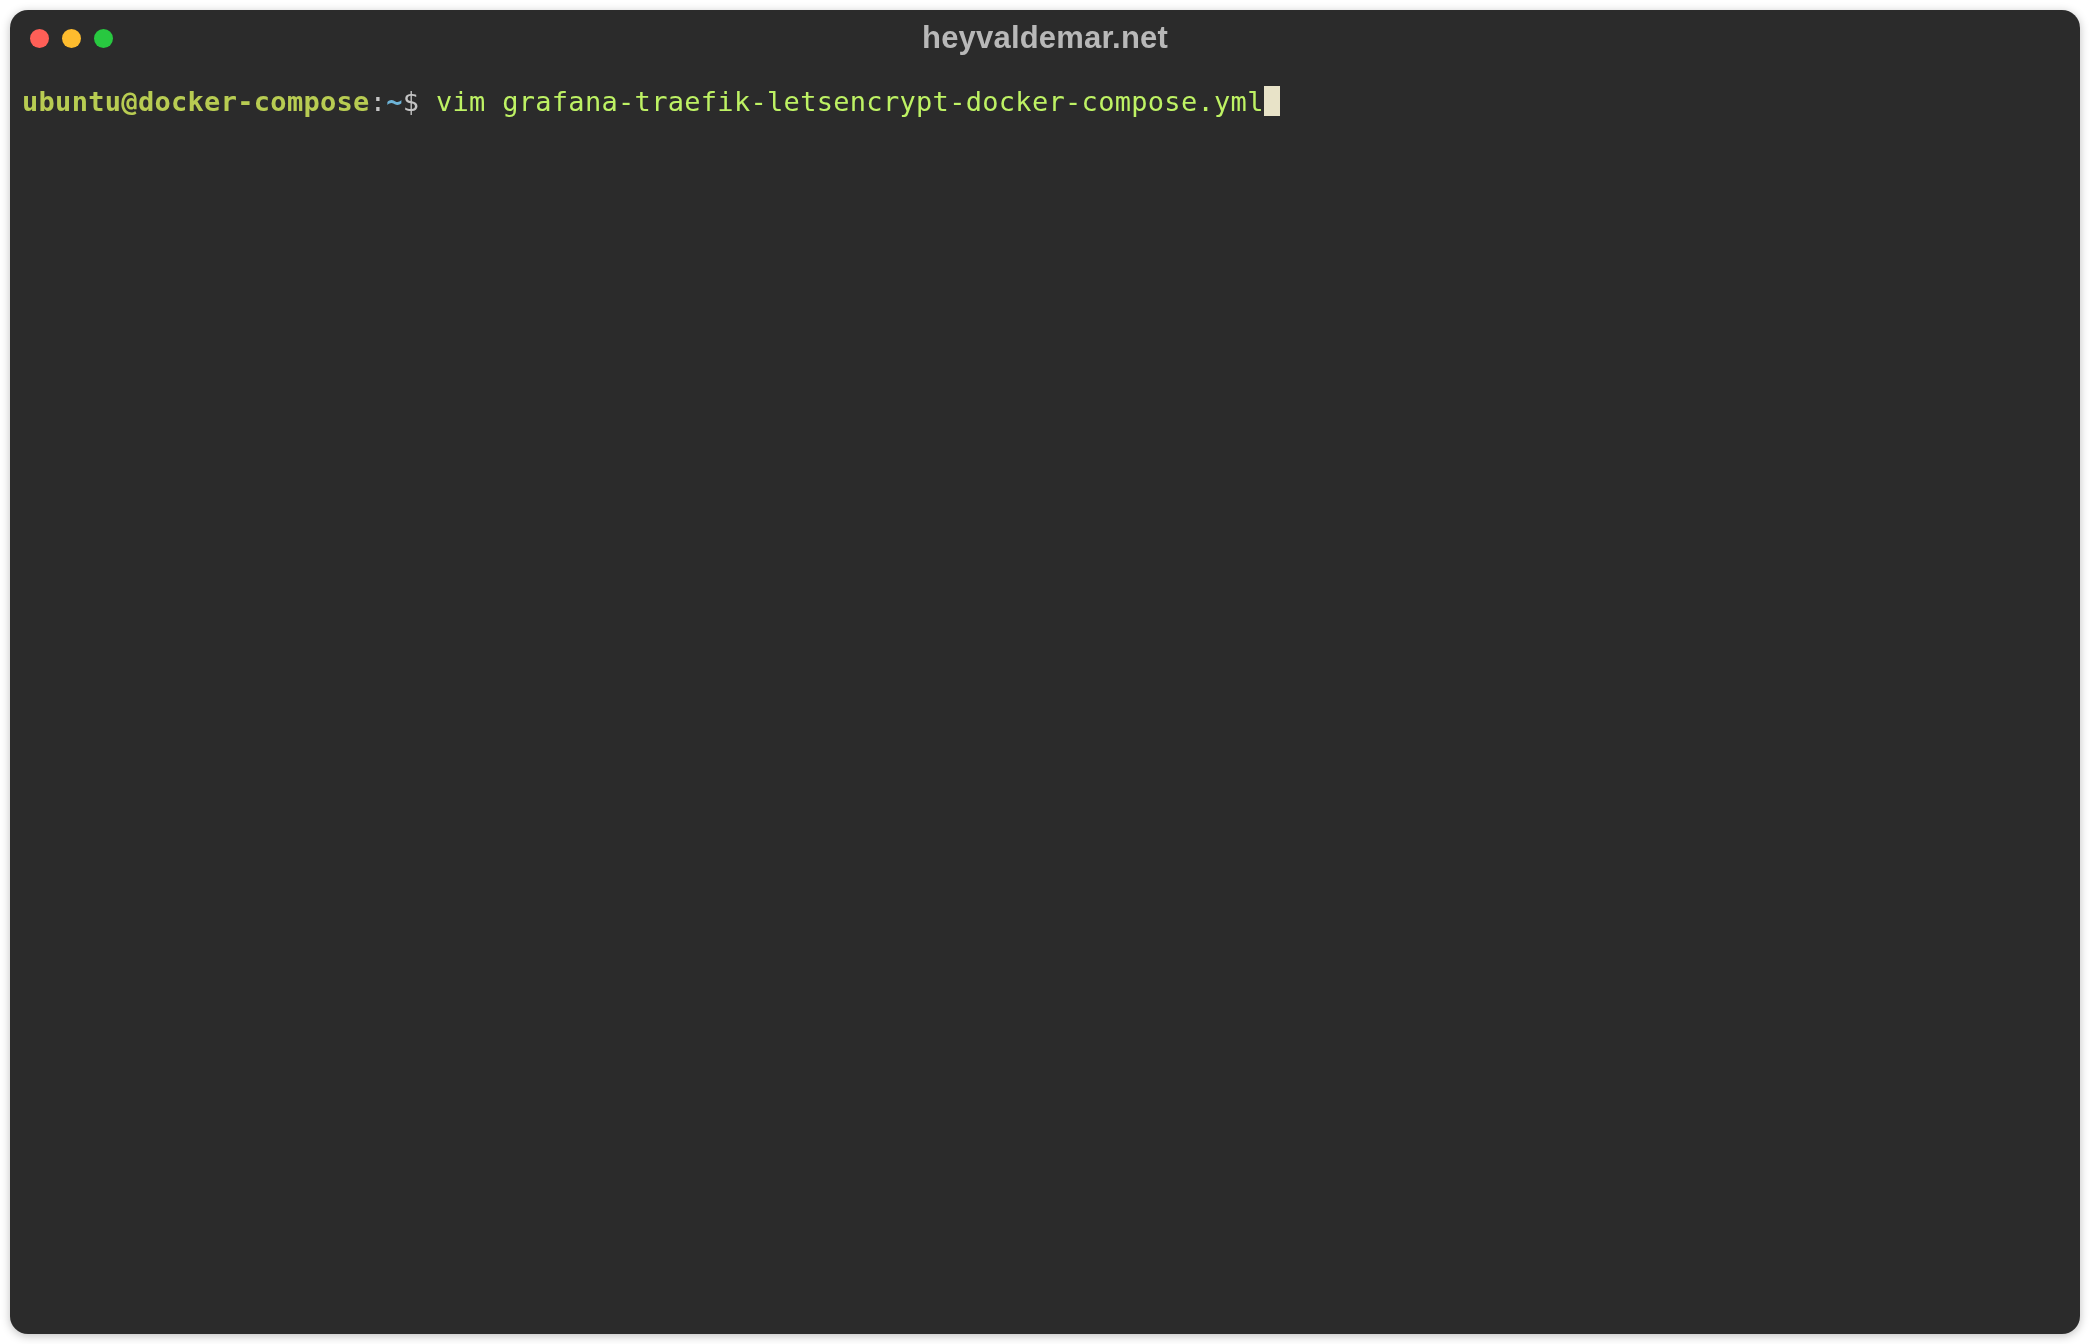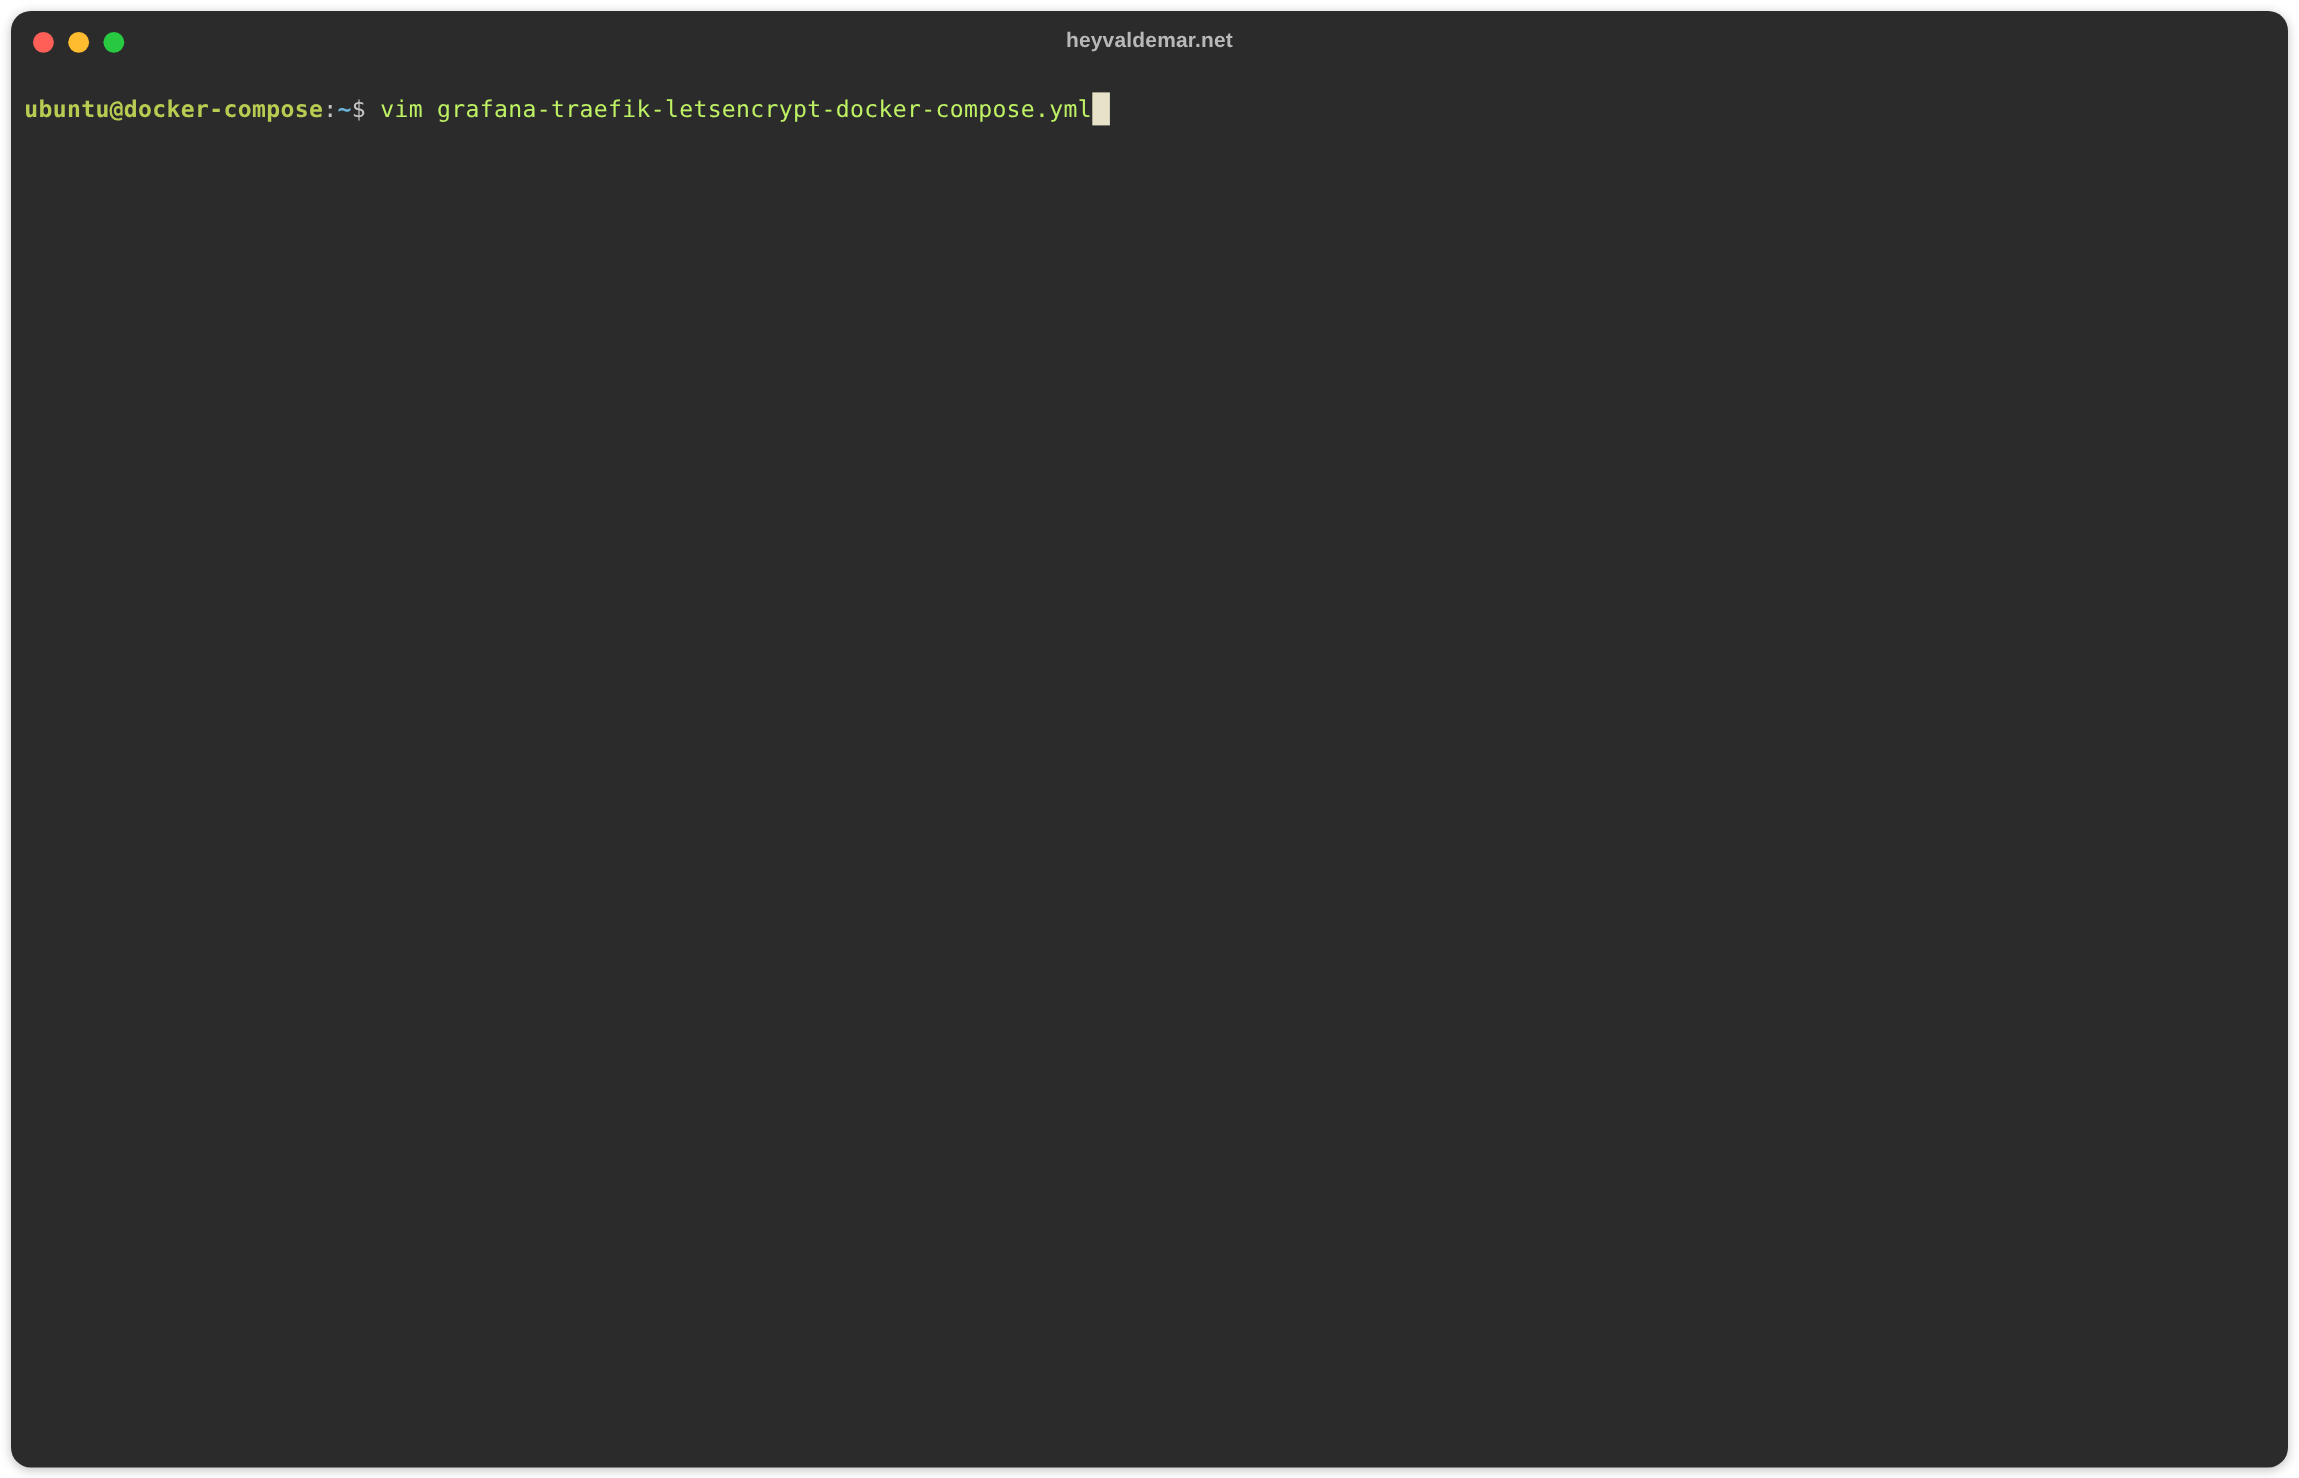--- a/index.html
+++ b/index.html
@@ -46,29 +46,29 @@
       border-radius: 50%;
     }
     .traffic-light.close { background: #ff5f57; }
     .traffic-light.minimize { background: #febc2e; }
     .traffic-light.maximize { background: #28c840; }
     .window-title {
       position: absolute;
       left: 50%;
       transform: translateX(-50%);
       color: #b8b8b8;
-      font-size: 19px;
+      font-size: 31px;
       font-weight: 600;
       font-family: -apple-system, BlinkMacSystemFont, "Segoe UI", sans-serif;
       letter-spacing: 0.2px;
     }
     .terminal-body {
       flex: 1;
       padding: 18px 12px;
-      font-size: 21px;
+      font-size: 27px;
       line-height: 1.3;
       letter-spacing: 0.3px;
     }
     .prompt-line {
       white-space: pre;
       display: flex;
       align-items: center;
       flex-wrap: nowrap;
     }
     .prompt-user {

